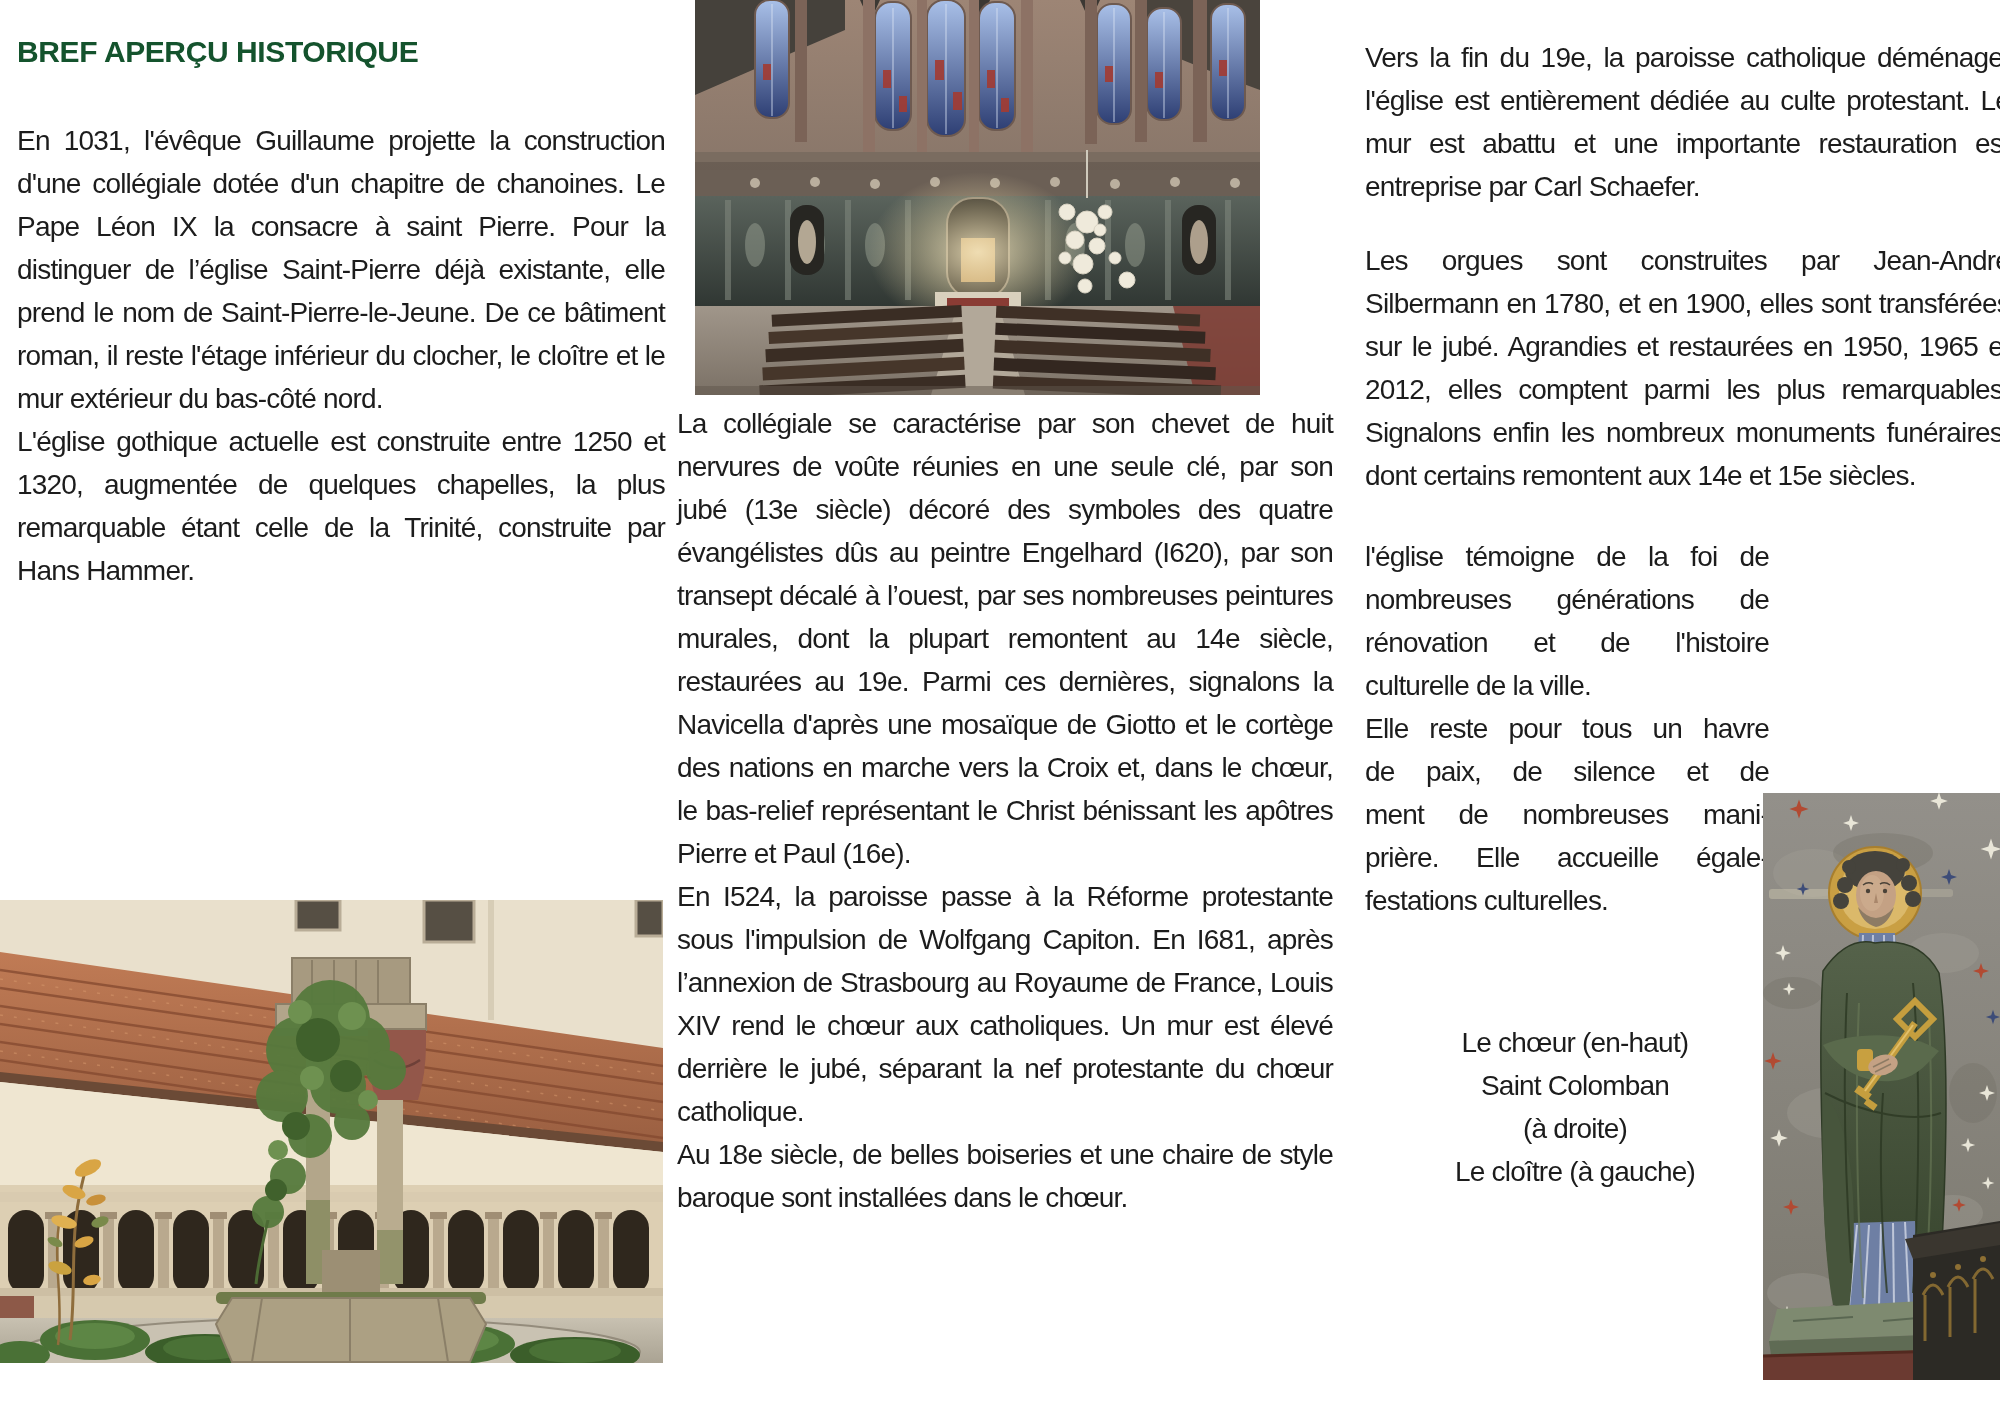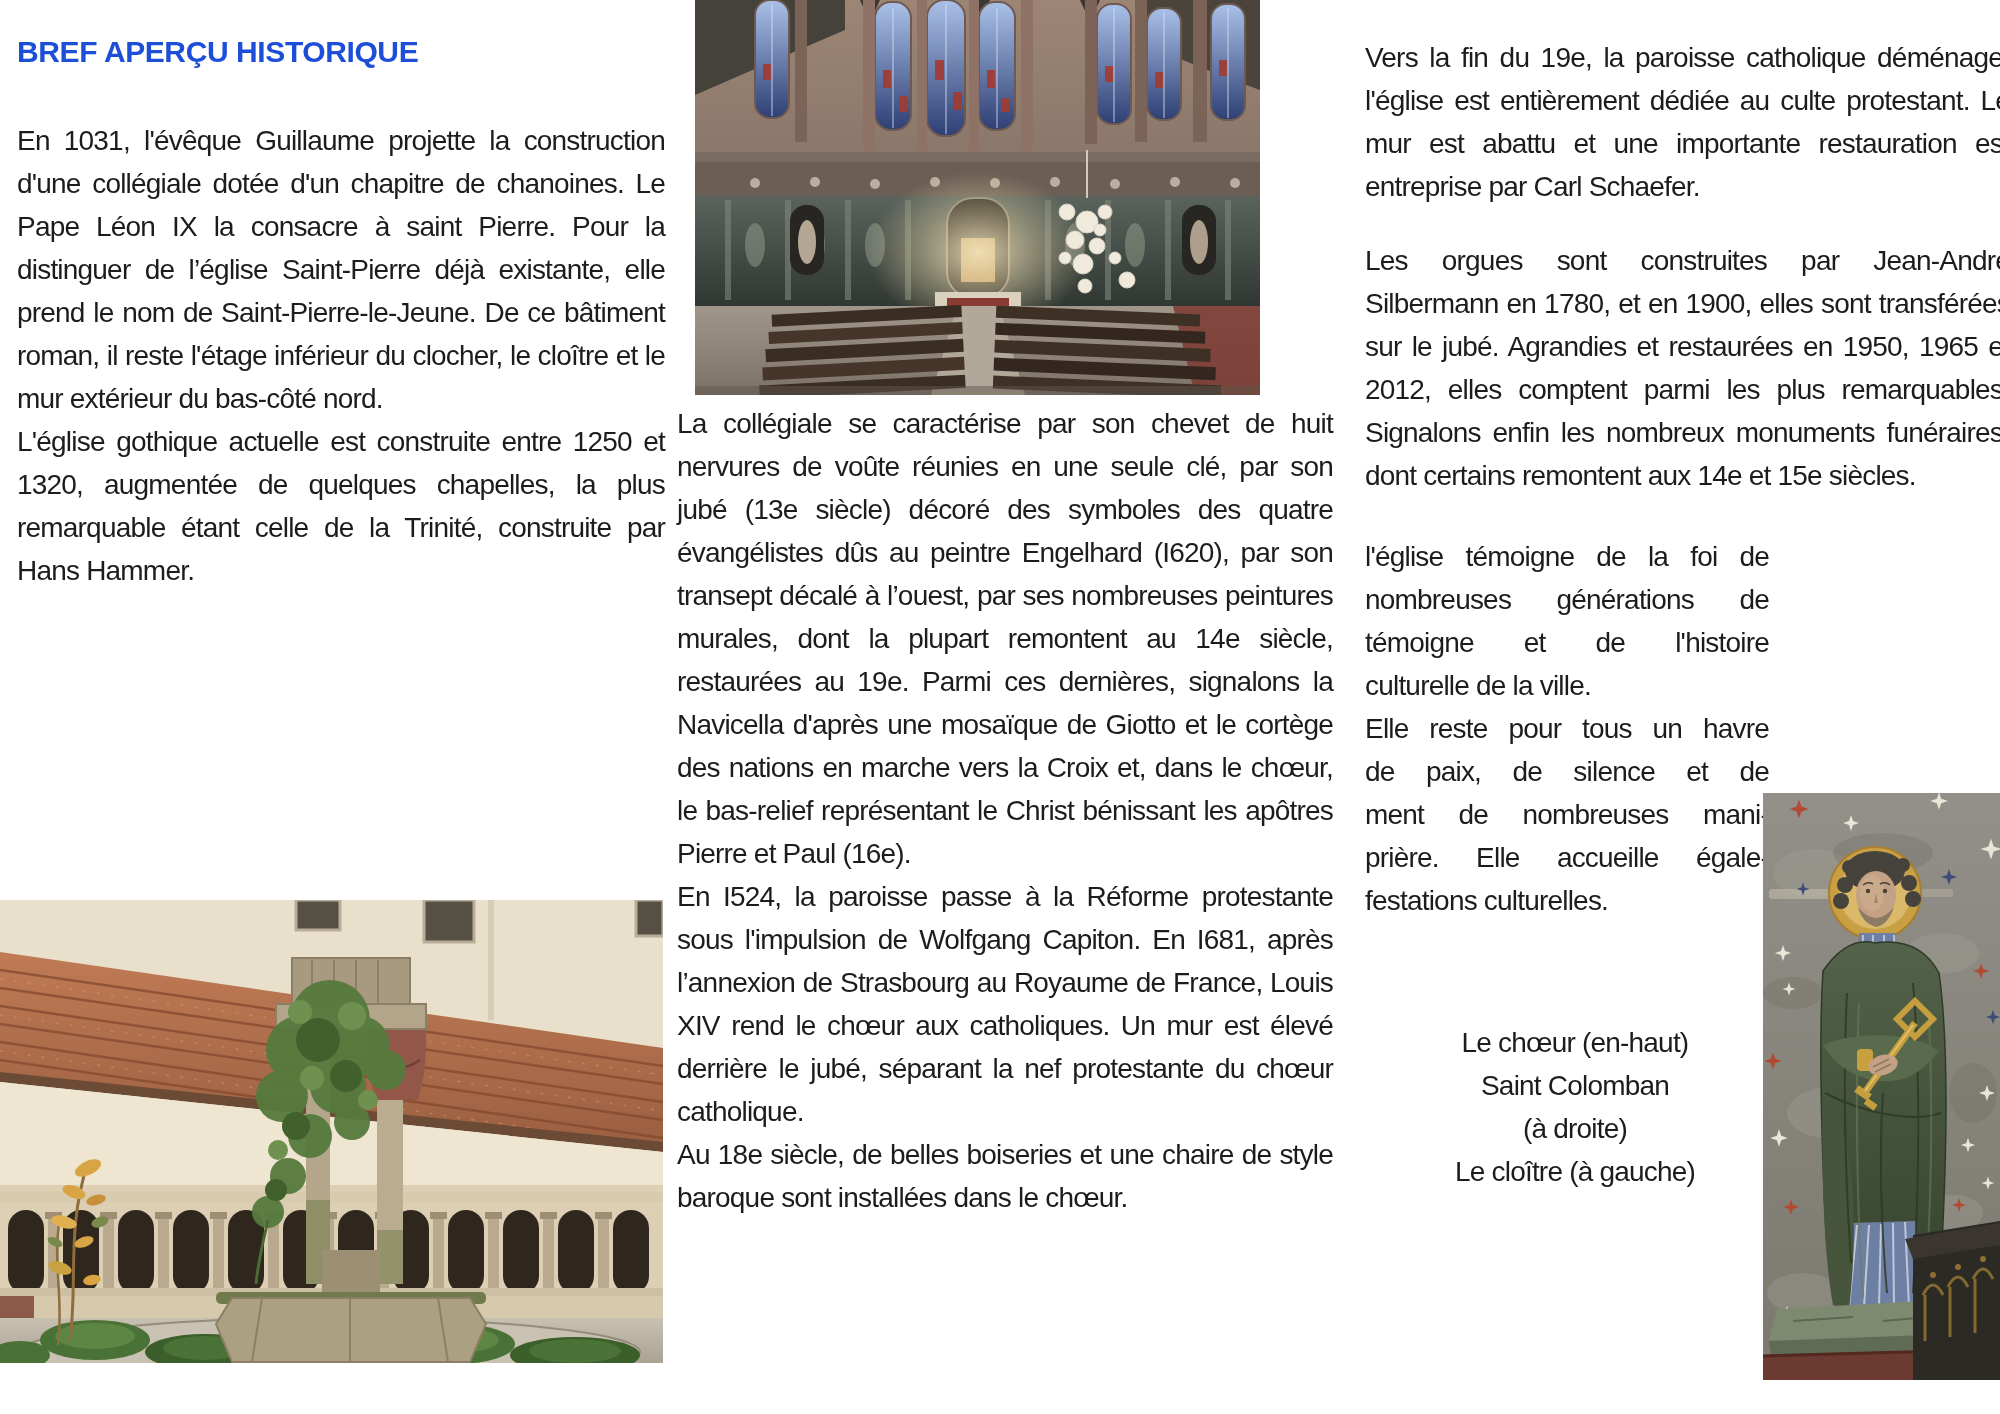--- a/index.html
+++ b/index.html
@@ -3,21 +3,21 @@
 <meta charset="utf-8">
 <style>
   html,body{margin:0;padding:0;background:#ffffff;}
   body{width:2000px;height:1414px;position:relative;overflow:hidden;
        font-family:"Liberation Sans", sans-serif;color:#1c1c1c;}
   .page{position:absolute;inset:0;background:#ffffff;}
   .col{position:absolute;font-size:28px;line-height:43px;letter-spacing:-0.8px;
        text-align:justify;color:#1c1c1c;}
   .col p{margin:0;padding:0;text-align:justify;}
   h1.title{font-size:30px;line-height:43px;font-weight:bold;letter-spacing:-0.4px;
-       margin:0 0 46px 0;text-align:left;color:#1d4ed8;}
+       margin:0 0 46px 0;text-align:left;color:#14532d;}
   .col-left{left:17px;top:30px;width:648px;}
   .col-middle{left:677px;top:402px;width:656px;}
   .col-right{left:1365px;top:36px;width:645px;}
   .gap-small{margin-top:31px !important;}
   .narrow{margin-top:38px;width:404px;}
   .jline{text-align:justify;text-align-last:justify;}
   .jline.pend{text-align-last:left;}
   .caption{margin-top:99px;width:420px;text-align:center;}
   .caption div{text-align:center;line-height:43px;}
   svg.photo{position:absolute;display:block;}
@@ -198,21 +198,21 @@
     <p>En I524, la paroisse passe à la Réforme protestante sous l'impulsion de Wolfgang Capiton. En I681, après l’annexion de Strasbourg au Royaume de France, Louis XIV rend le chœur aux catholiques. Un mur est élevé derrière le jubé, séparant la nef protestante du chœur catholique.</p>
     <p>Au 18e siècle, de belles boiseries et une chaire de style baroque sont installées dans le chœur.</p>
   </section>
 
   <section class="col col-right">
     <p>Vers la fin du 19e, la paroisse catholique déménage, l'église est entièrement dédiée au culte protestant. Le mur est abattu et une importante restauration est entreprise par Carl Schaefer.</p>
     <p class="gap-small">Les orgues sont construites par Jean-André Silbermann en 1780, et en 1900, elles sont transférées sur le jubé. Agrandies et restaurées en 1950, 1965 et 2012, elles comptent parmi les plus remarquables. Signalons enfin les nombreux monuments funéraires, dont certains remontent aux 14e et 15e siècles.</p>
     <div class="narrow">
       <div class="jline">l'église témoigne de la foi de</div>
       <div class="jline">nombreuses générations de</div>
-      <div class="jline">témoigne et de l'histoire</div>
+      <div class="jline">rénovation et de l'histoire</div>
       <div class="jline pend">culturelle de la ville.</div>
       <div class="jline">Elle reste pour tous un havre</div>
       <div class="jline">de paix, de silence et de</div>
       <div class="jline">ment de nombreuses mani-</div>
       <div class="jline">prière. Elle accueille égale-</div>
       <div class="jline pend">festations culturelles.</div>
     </div>
     <div class="caption">
       <div>Le chœur (en-haut)</div>
       <div>Saint Colomban</div>

